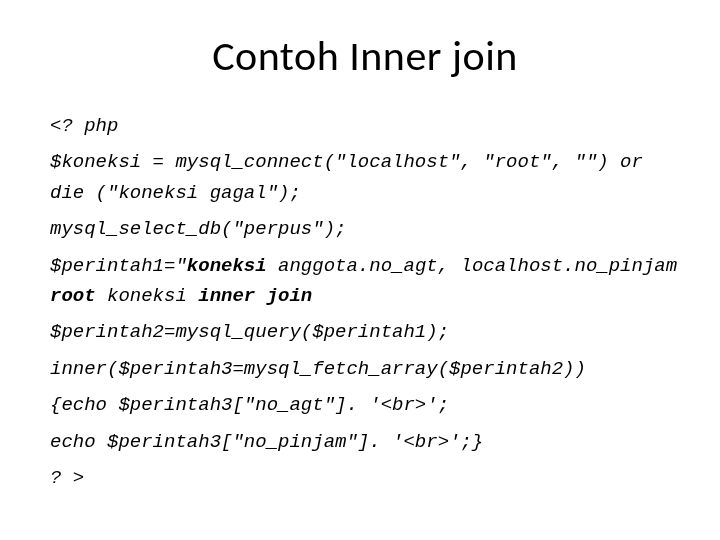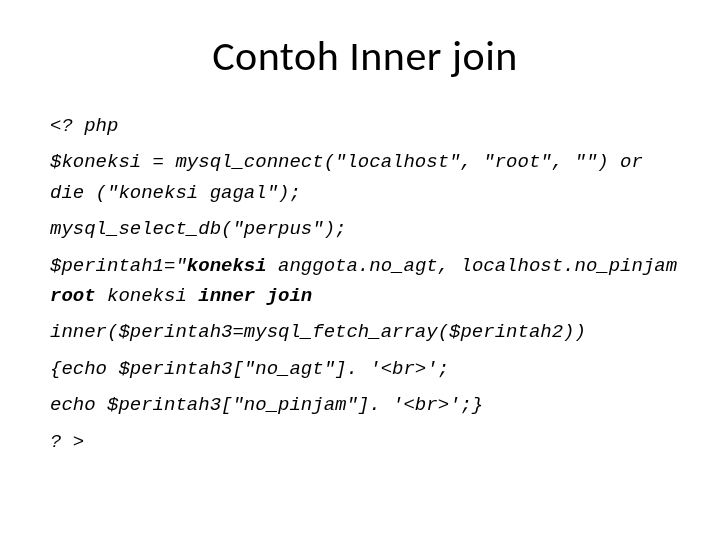--- a/index.html
+++ b/index.html
@@ -46,17 +46,18 @@
 
 <div class="slide">
   <div class="title">Contoh Inner join</div>
 
   <div class="code-line">&lt;? php</div>
   <div class="code-line">$koneksi = mysql_connect("localhost", "root", "") or die ("koneksi gagal");</div>
   <div class="code-line">mysql_select_db("perpus");</div>
   <div class="code-line">
     <span>$perintah1="</span><span class="bold">koneksi</span><span> anggota.no_agt, localhost.no_pinjam </span><span class="bold">root</span><span> koneksi </span><span class="bold">inner join</span>
   </div>
+  <div class="code-line">$perintah2=mysql_query($perintah1);</div>
   <div class="code-line">inner($perintah3=mysql_fetch_array($perintah2))</div>
   <div class="code-line">{echo $perintah3["no_agt"]. '&lt;br&gt;';</div>
   <div class="code-line"> echo $perintah3["no_pinjam"]. '&lt;br&gt;';}</div>
   <div class="code-line">? &gt;</div>
 </div>
 
 </body></html>

